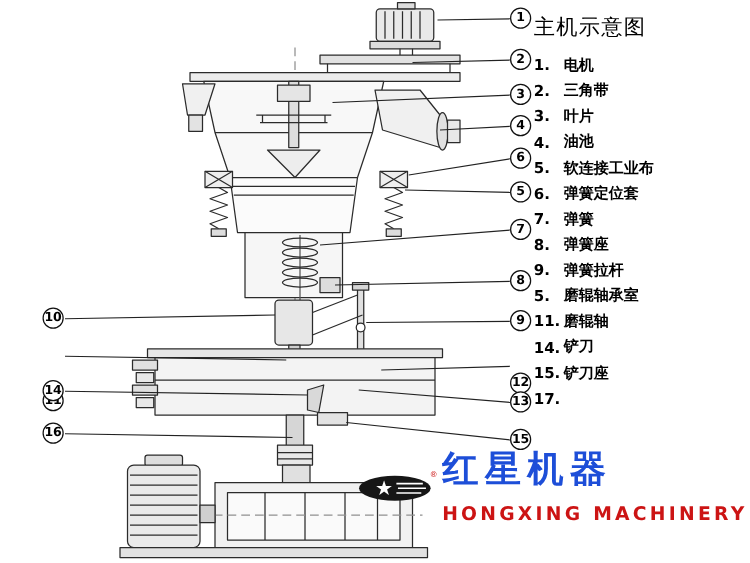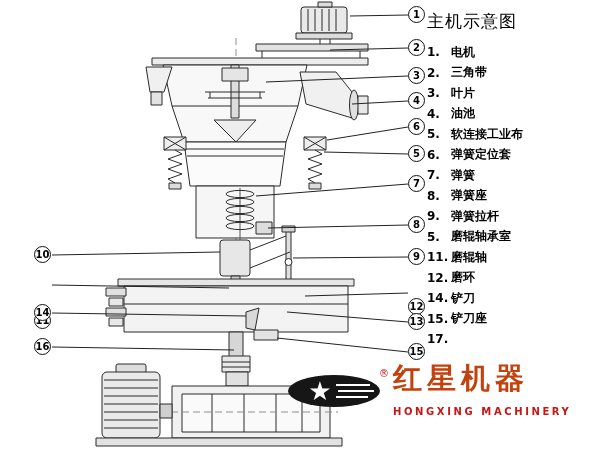--- a/index.html
+++ b/index.html
@@ -19,21 +19,21 @@
   .callout{
     position:absolute;width:17px;height:17px;box-sizing:border-box;
     border:1.6px solid #111;border-radius:50%;background:#fff;
     font-size:10px;font-weight:bold;line-height:1;
     display:flex;align-items:center;justify-content:center;z-index:3;color:#000;
   }
   
   .watermark{position:absolute;left:286px;top:361px;width:312px;height:58px;display:flex;align-items:center;z-index:5;}
   .brand{margin-left:3px;display:flex;flex-direction:column;}
   .brand-cn{font-size:29px;font-weight:bold;letter-spacing:5px;line-height:1.05;white-space:nowrap;}
-  .brand-en{font-size:10px;font-weight:bold;letter-spacing:2.6px;margin-top:12px;white-space:nowrap;}
+  .brand-en{font-size:15px;font-weight:bold;letter-spacing:2.6px;margin-top:12px;white-space:nowrap;}
 </style>
 </head>
 <body>
 
 <div id="stage">
 
   <svg id="machine" width="600" height="450" viewBox="0 0 600 450">
     <g stroke="#2b2b2b" stroke-width="1" fill="none" stroke-linejoin="round">
 
       <line x1="236" y1="38" x2="236" y2="372" stroke-dasharray="7 4" stroke="#909090"></line>
@@ -243,24 +243,20 @@
         </div>
         <div class="legend-row">
           <span class="ln">5.</span>
           <span class="ll">磨辊轴承室</span>
         </div>
         <div class="legend-row">
           <span class="ln">11.</span>
           <span class="ll">磨辊轴</span>
         </div>
         <div class="legend-row">
-          <span class="ln">12.</span>
-          <span class="ll">磨环</span>
-        </div>
-        <div class="legend-row">
           <span class="ln">14.</span>
           <span class="ll">铲刀</span>
         </div>
         <div class="legend-row">
           <span class="ln">15.</span>
           <span class="ll">铲刀座</span>
         </div>
         <div class="legend-row">
           <span class="ln">17.</span>
           <span class="ll"></span>
@@ -290,18 +286,18 @@
   <div class="watermark">
     <svg width="104" height="46" viewBox="0 0 104 46">
       <ellipse cx="48" cy="24" rx="46" ry="16" fill="#161616"></ellipse>
       <text x="34" y="33" font-size="26" fill="#ffffff" text-anchor="middle">★</text>
       <line x1="50" y1="18" x2="84" y2="18" stroke="#ffffff" stroke-width="2"></line>
       <line x1="52" y1="24" x2="88" y2="24" stroke="#ffffff" stroke-width="2"></line>
       <line x1="50" y1="30" x2="82" y2="30" stroke="#ffffff" stroke-width="2"></line>
       <text x="98" y="10" font-size="10" fill="#cc1414" text-anchor="middle">®</text>
     </svg>
     <div class="brand">
-      <div class="brand-cn" style="color: #c2410c;">红星机器</div>
+      <div class="brand-cn" style="color: #1d4ed8;">红星机器</div>
       <div class="brand-en" style="color: rgb(204, 20, 20);">HONGXING MACHINERY</div>
     </div>
   </div>
 
 </div>
 
 </body></html>

